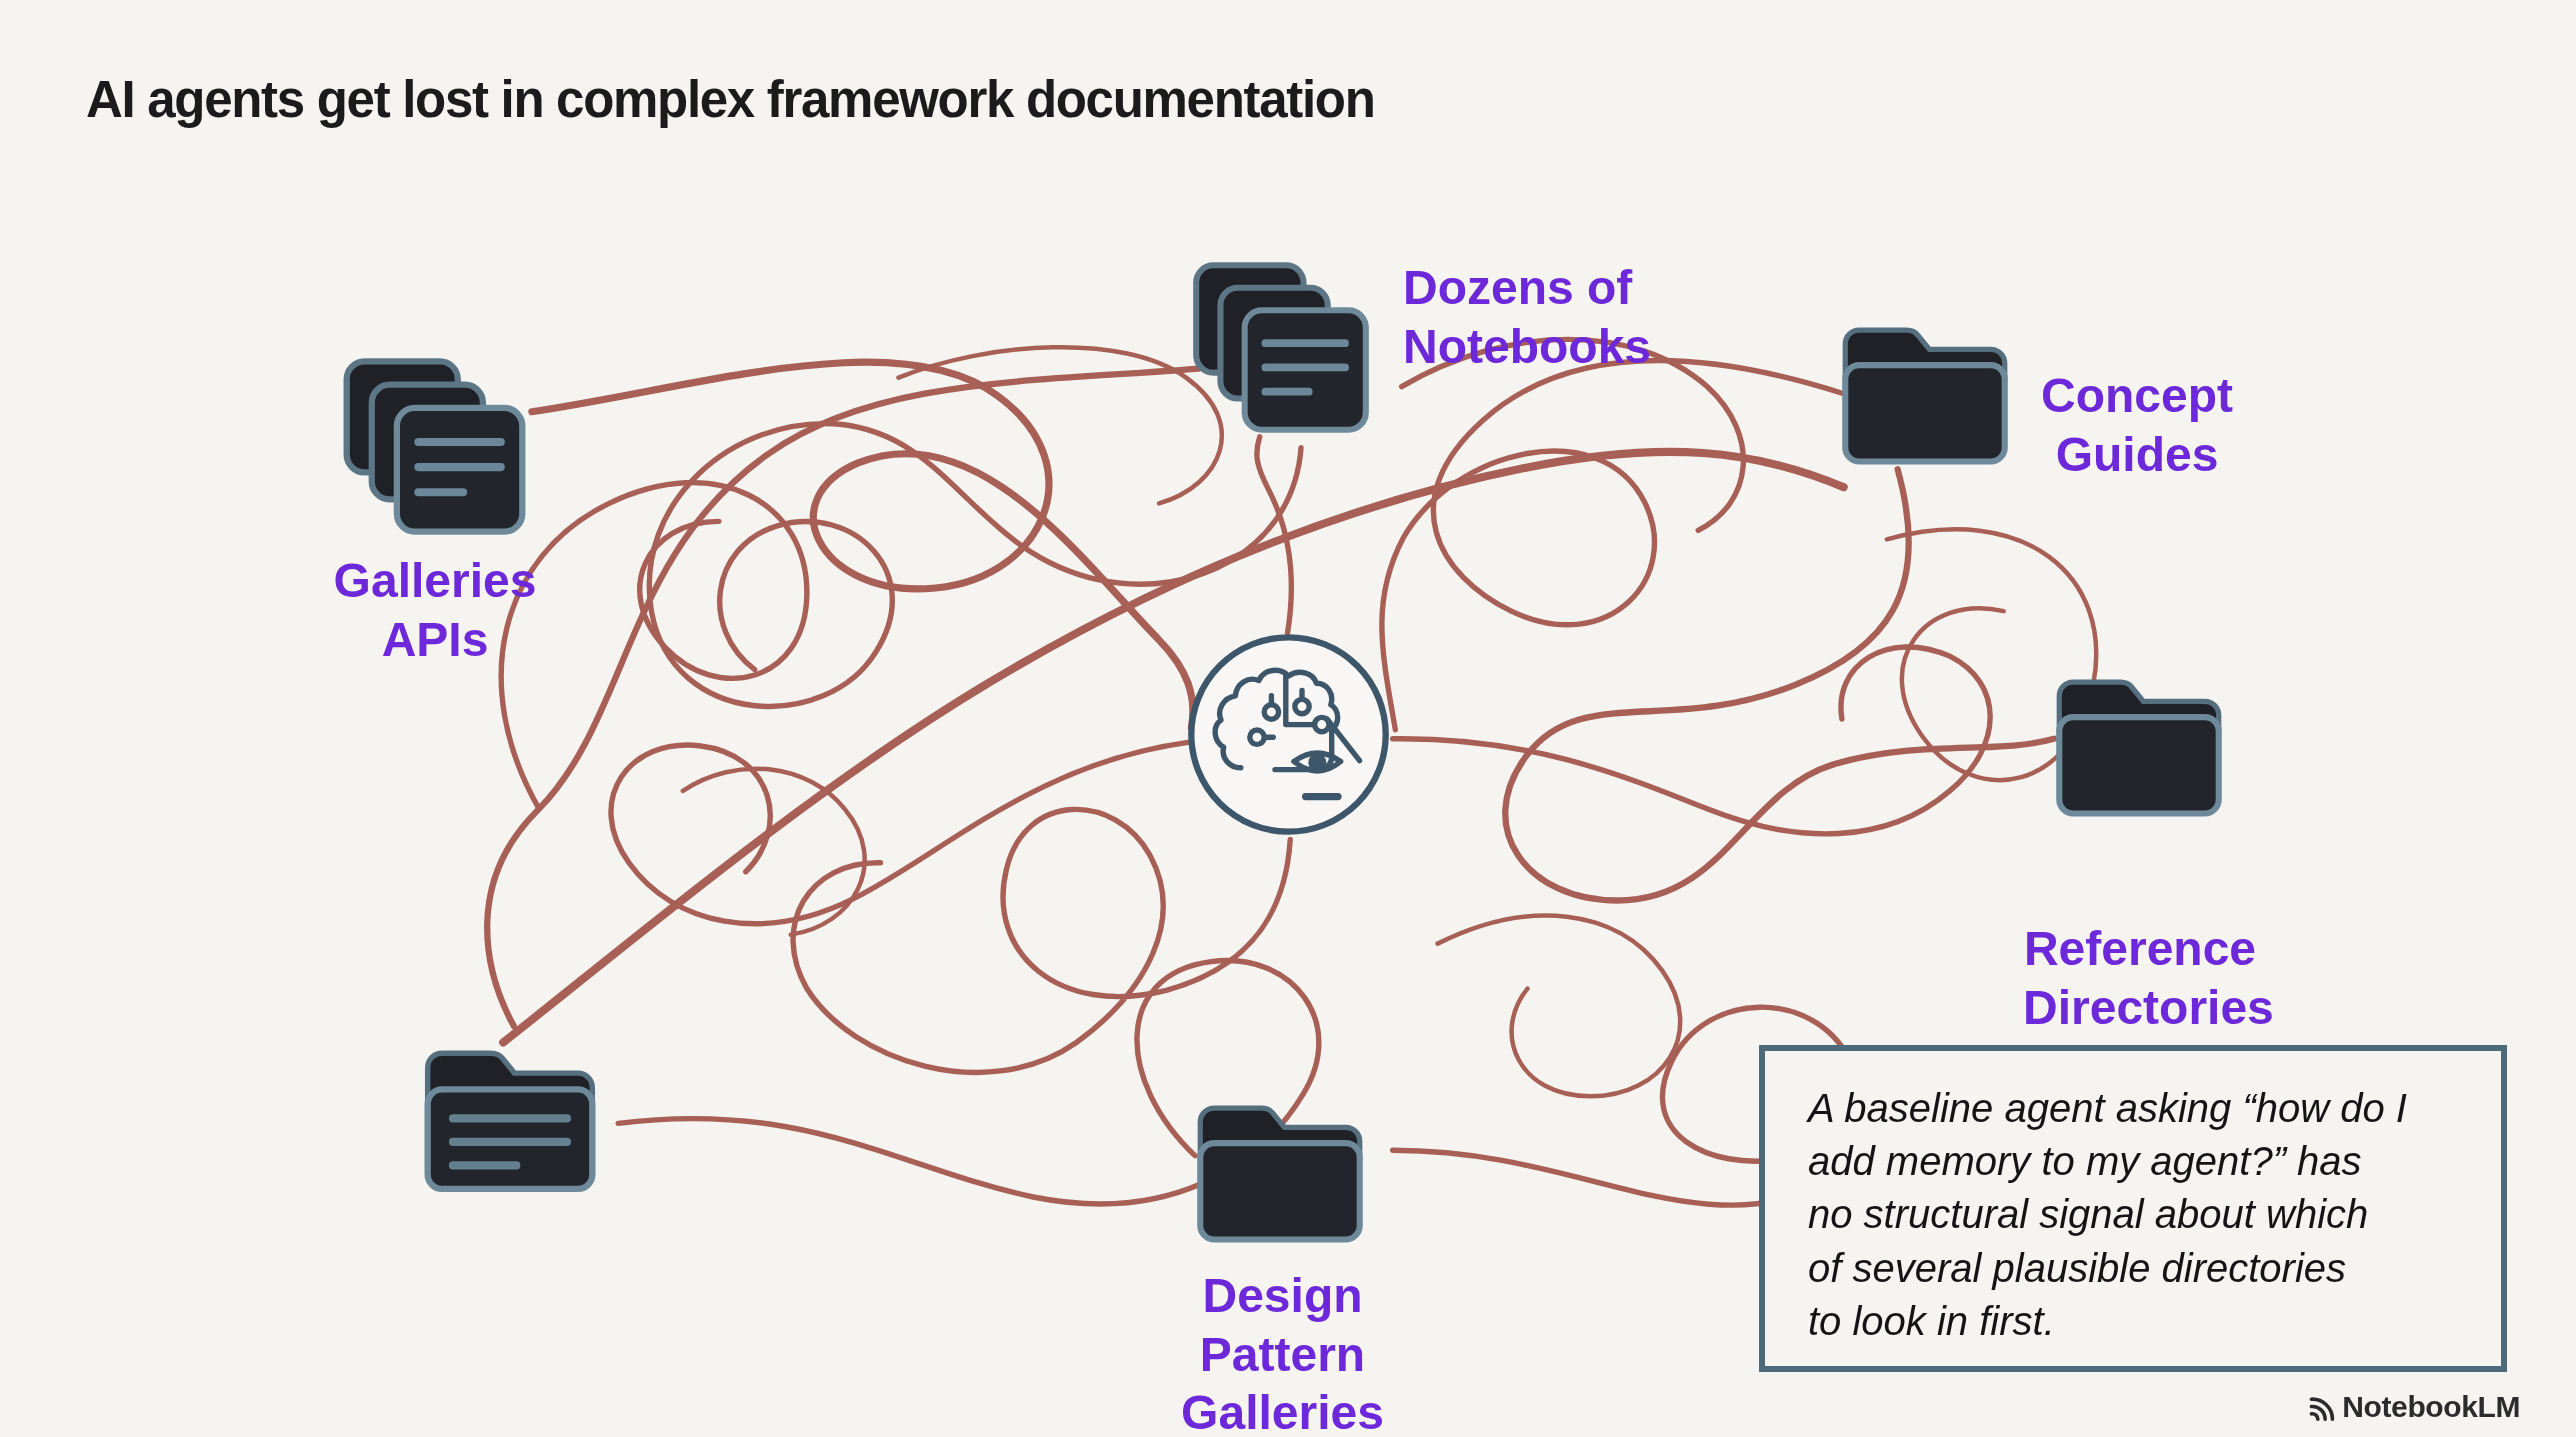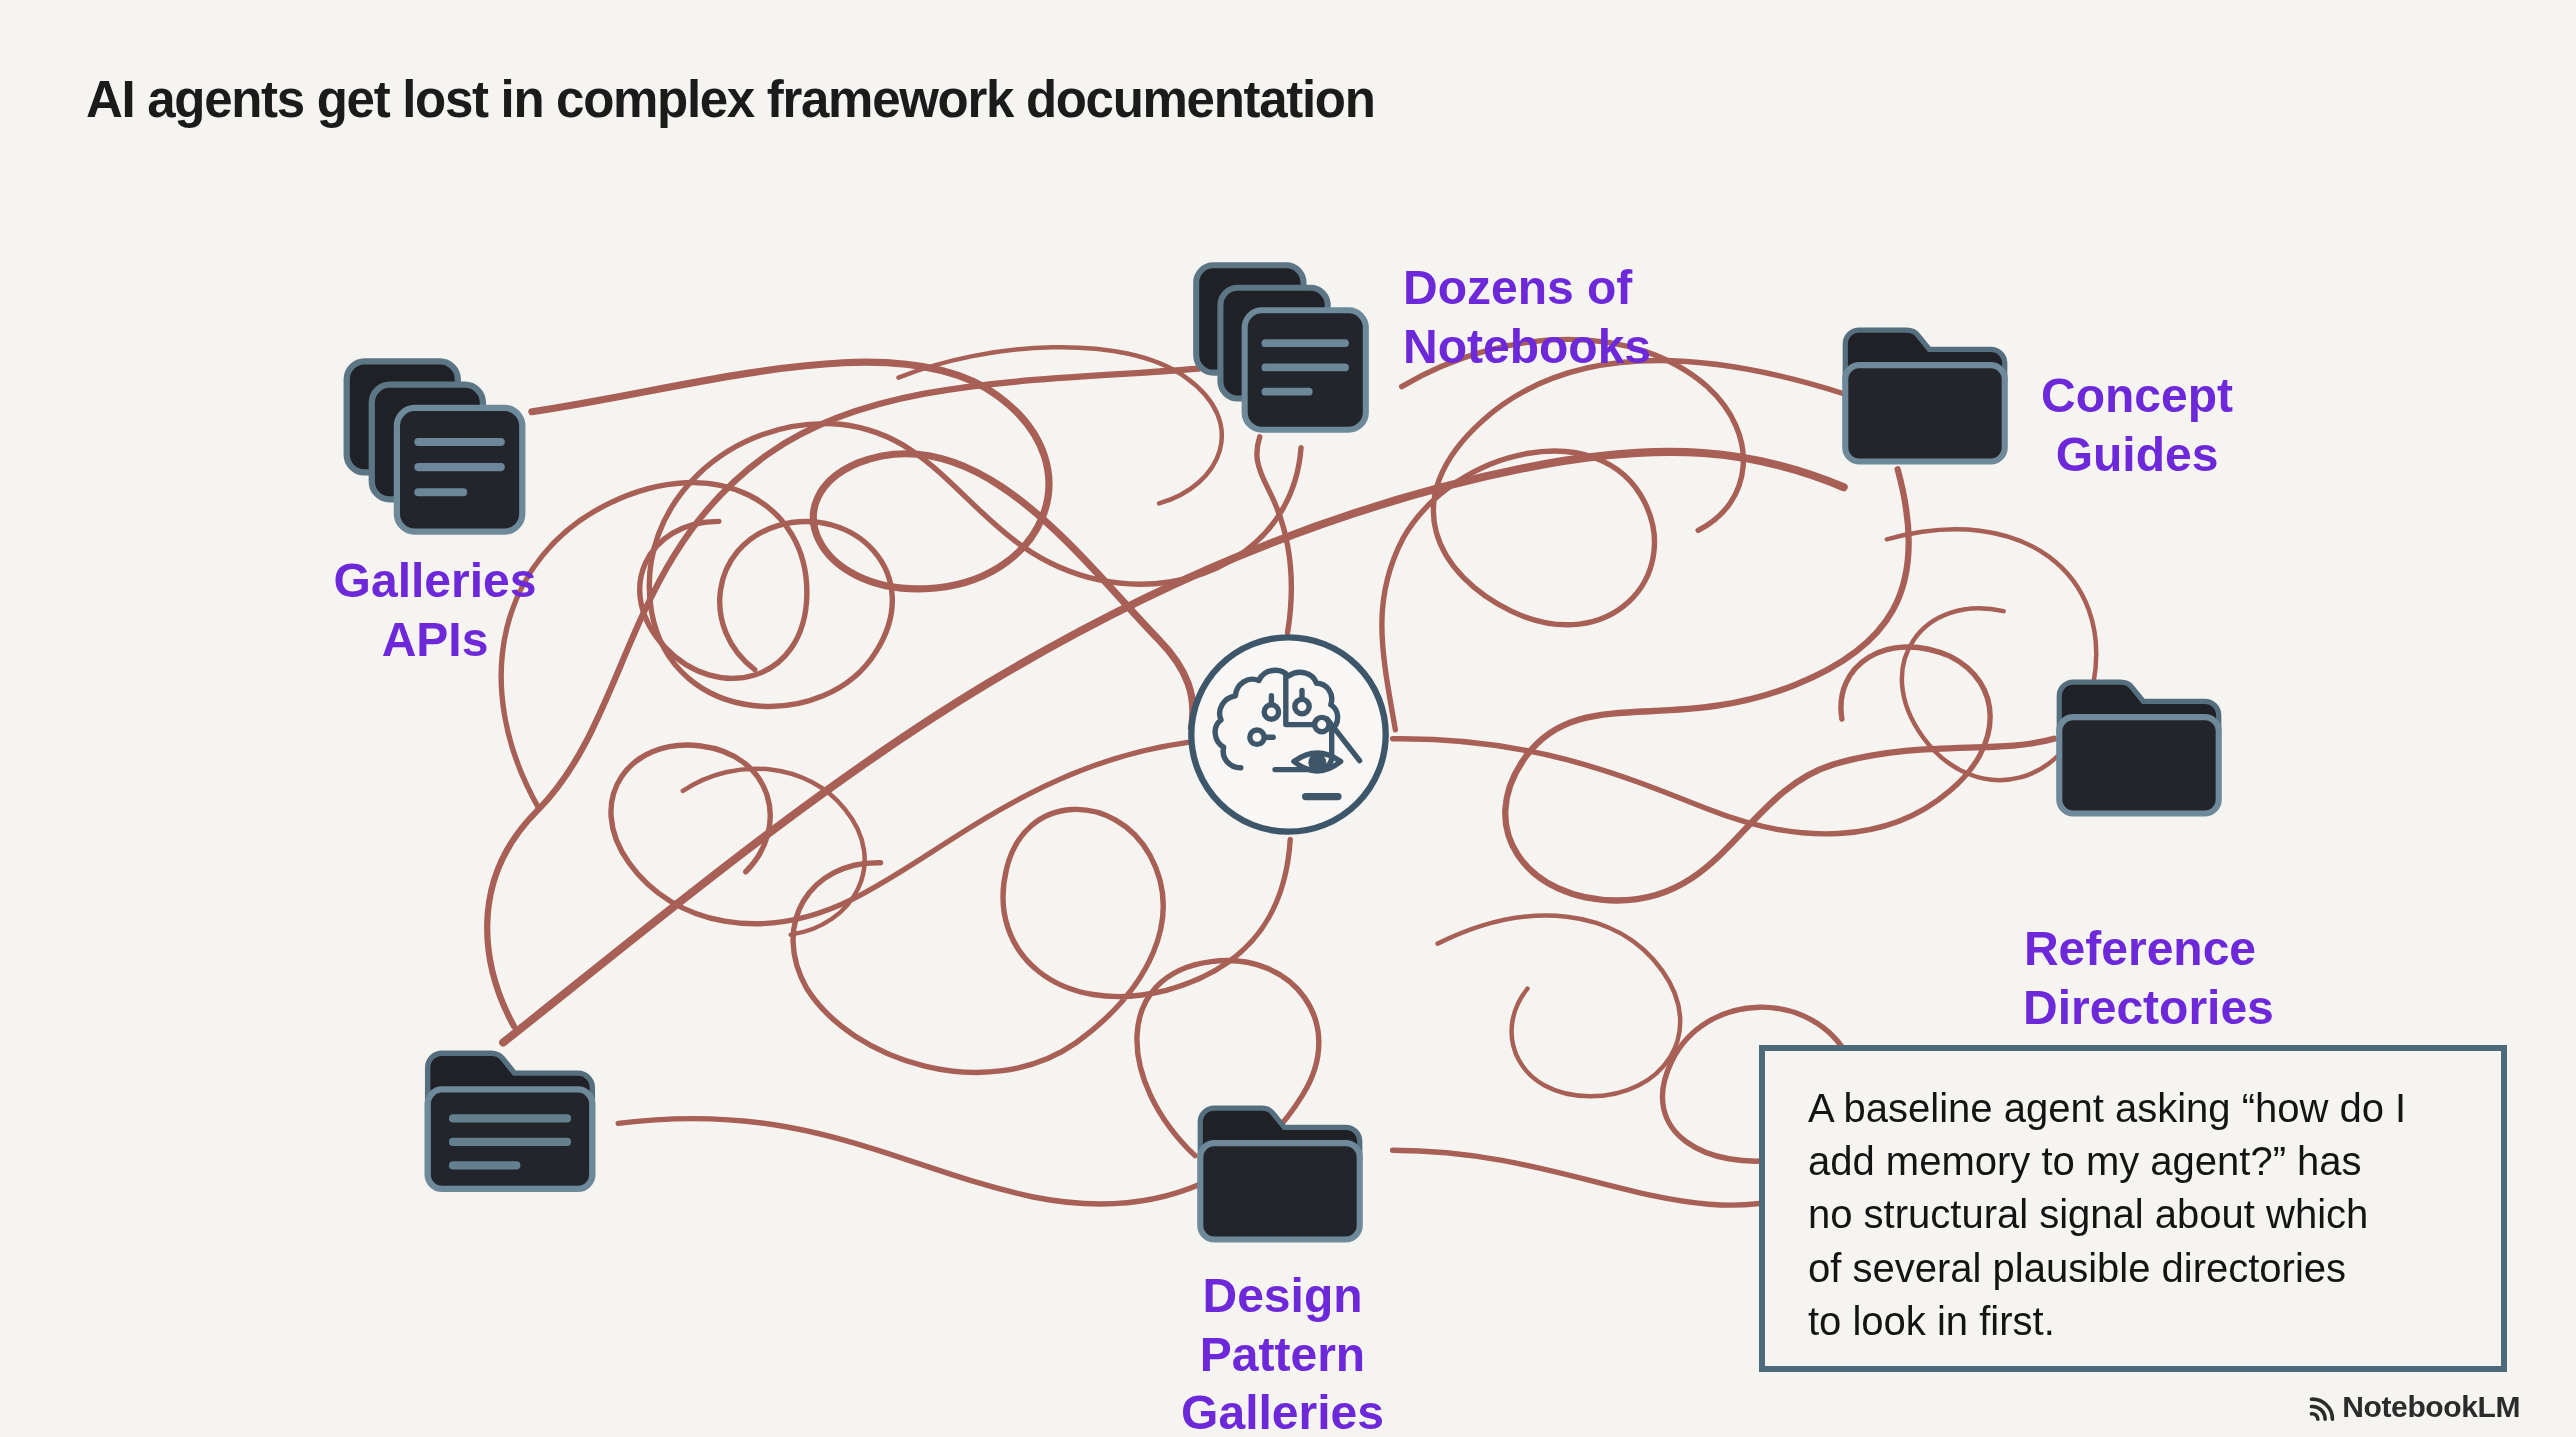--- a/index.html
+++ b/index.html
@@ -35,20 +35,21 @@
 
   
   .center-badge{position:absolute;left:1185px;top:631px;z-index:2;}
 
   
   .callout{
     position:absolute;left:1759px;top:1045px;width:748px;height:327px;
     box-sizing:border-box;z-index:3;
     background:#f5f4f1;
     border:6.3px solid #4d6a7a;
+    font-style:italic;
   }
   .callout-text{
     margin:31px 0 0 43px;
     font-size:40px;line-height:1.33;font-weight:500;color:#141414;
     white-space:pre-line;
   }
 
   
   .watermark{
     position:absolute;right:56px;bottom:14.4px;z-index:3;

